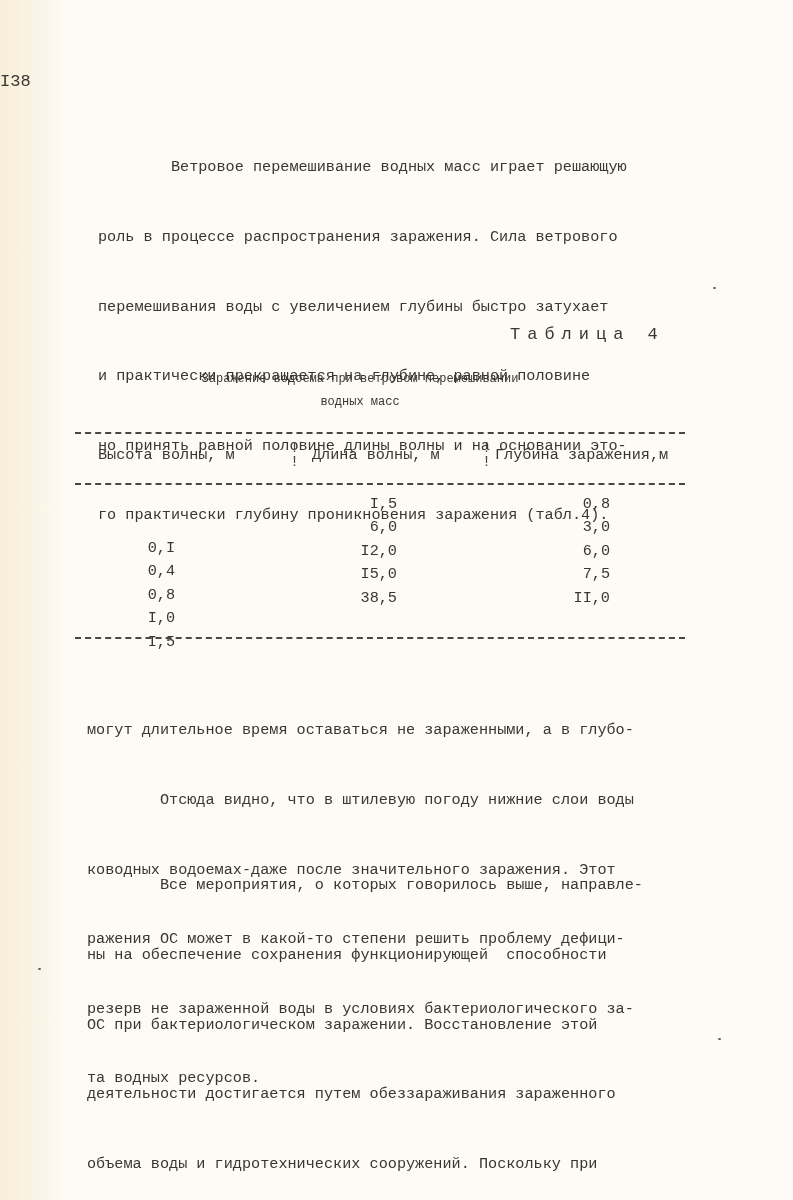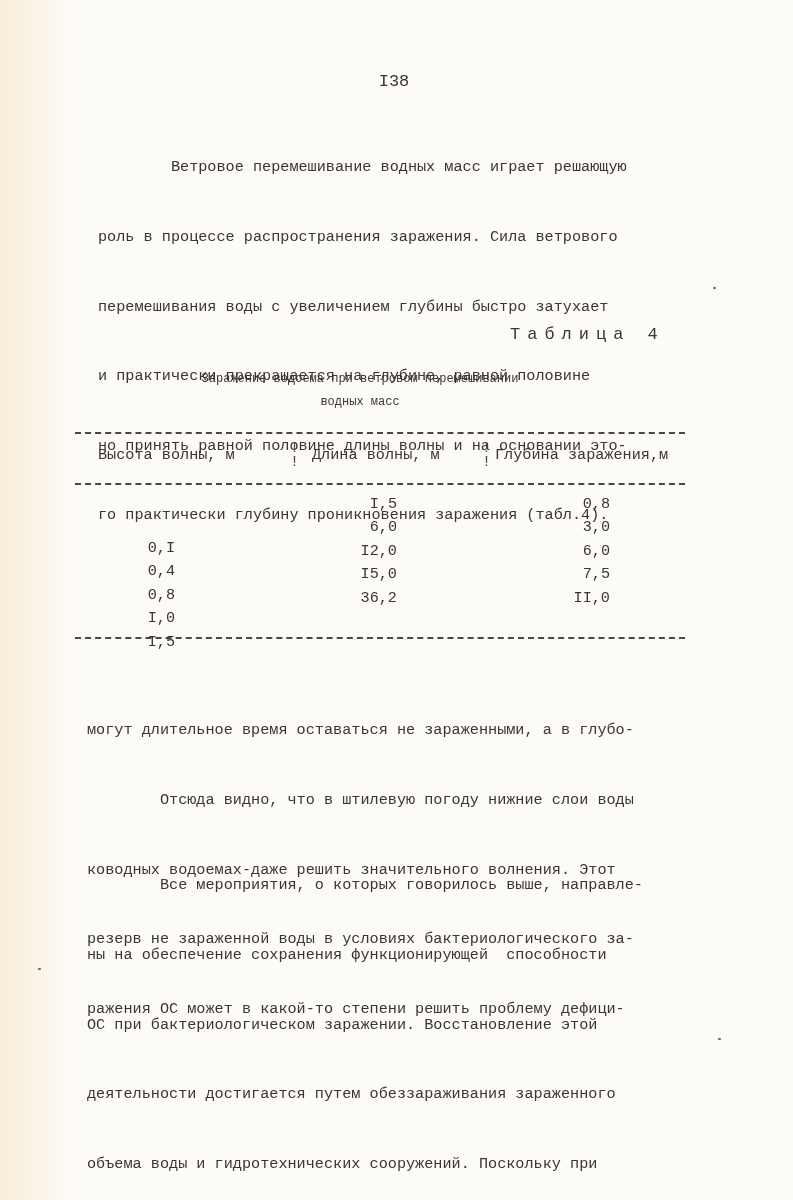--- a/index.html
+++ b/index.html
@@ -19,21 +19,20 @@
       position: absolute;
       left: 0; top: 0; bottom: 0;
       width: 70px;
       background: linear-gradient(to right, #f7eed8 0%, #faf4e6 50%, rgba(253,251,246,0) 100%);
     }
     .page-number {
       position: absolute;
       top: 72px;
       left: 0;
       width: 788px;
-      text-align: center;
       font-size: 17px;
       letter-spacing: 0;
     }
     .para {
       position: absolute;
       font-size: 15.2px;
       line-height: 23.2px;
       white-space: pre;
     }
     .p1 { top: 110px; left: 98px; }
@@ -176,33 +175,34 @@
     <span class="td td-2">I2,0</span>
     <span class="td td-3">6,0</span>
   </div>
   <div class="tr">
     <span class="td td-1">I,0</span>
     <span class="td td-2">I5,0</span>
     <span class="td td-3">7,5</span>
   </div>
   <div class="tr">
     <span class="td td-1">I,5</span>
-    <span class="td td-2">36,2</span>
+    <span class="td td-2">38,5</span>
     <span class="td td-3">II,0</span>
   </div>
 </div>
 
 <div class="dash-rule rule-bot"></div>
 
 <div class="para p2">
   <span class="line">могут длительное время оставаться не зараженными, а в глубо-</span>
   <span class="line">        Отсюда видно, что в штилевую погоду нижние слои воды</span>
-  <span class="line">ководных водоемах-даже решить значительного волнения. Этот</span>
+  <span class="line">ководных водоемах-даже после значительного заражения. Этот</span>
+  <span class="line">ражения ОС может в какой-то степени решить проблему дефици-</span>
   <span class="line">резерв не зараженной воды в условиях бактериологического за-</span>
-  <span class="line">ражения ОС может в какой-то степени решить проблему дефици-</span>
+  <span class="line">та водных ресурсов.</span>
 </div>
 
 <div class="para p3">
   <span class="line">        Все мероприятия, о которых говорилось выше, направле-</span>
   <span class="line">ны на обеспечение сохранения функционирующей  способности</span>
   <span class="line">ОС при бактериологическом заражении. Восстановление этой</span>
   <span class="line">деятельности достигается путем обеззараживания зараженного</span>
   <span class="line">объема воды и гидротехнических сооружений. Поскольку при</span>
   
   

